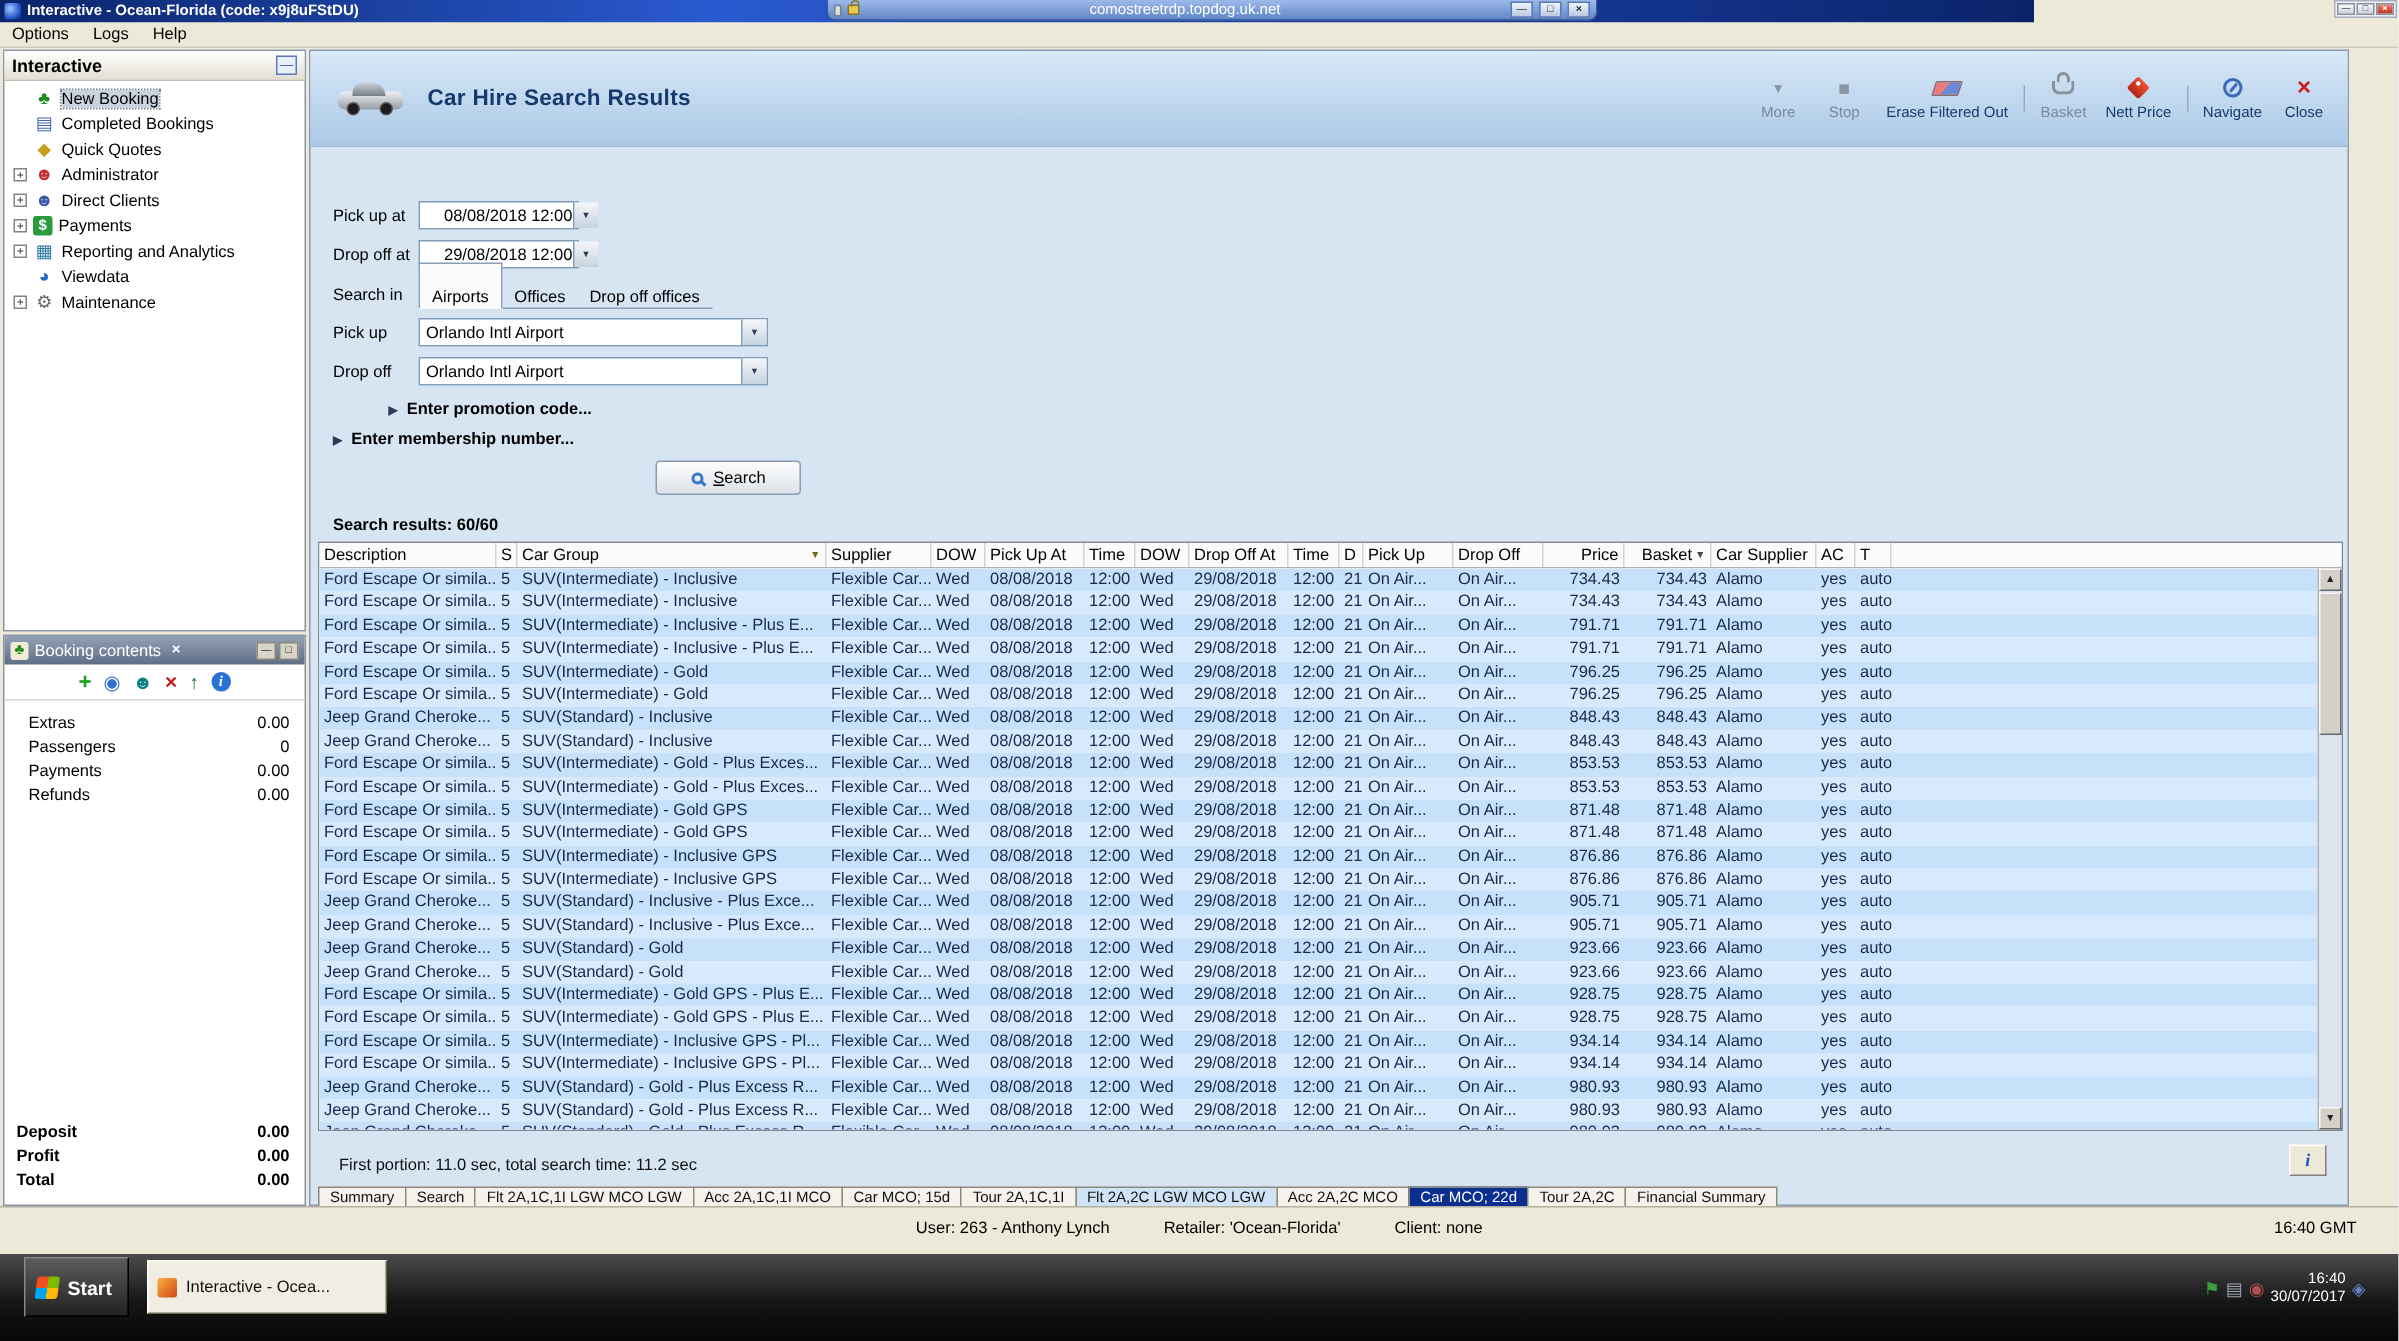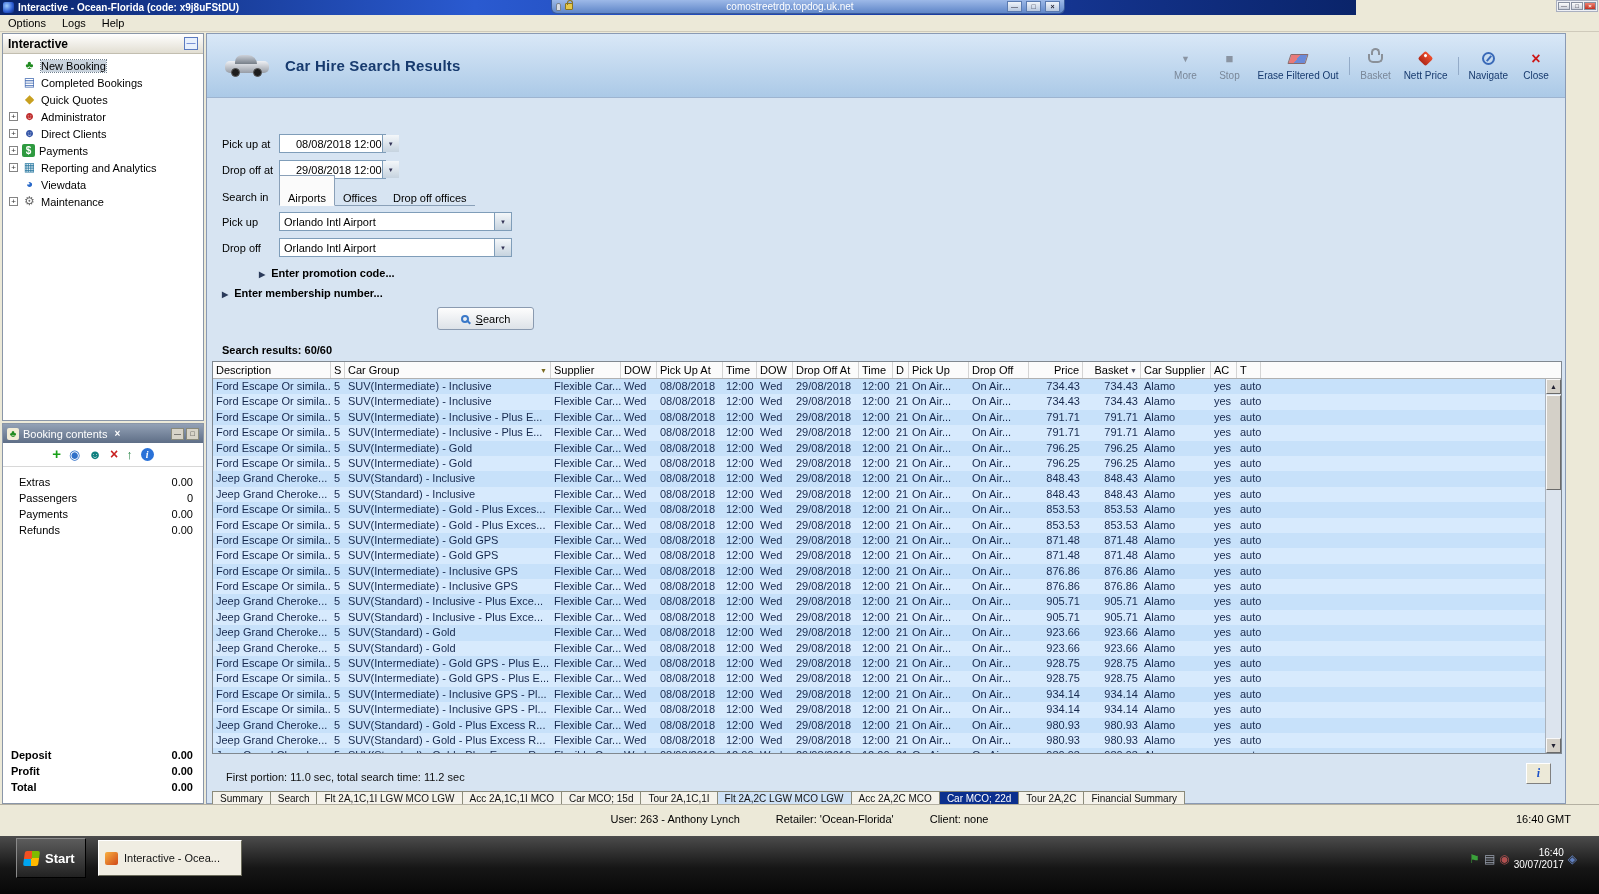--- a/index.html
+++ b/index.html
@@ -172,21 +172,21 @@
 
   
   .statusbar { position:absolute; left:0; top:804px; width:1599px; height:28px; background:#ece9d8; border-top:1px solid #b4b0a2; display:flex; align-items:center; font-size:11px; }
   .sb-center { margin:0 auto; display:flex; gap:36px; }
   .sb-right { position:absolute; right:28px; }
 
   
   .taskbar { position:absolute; left:0; top:836px; width:1599px; height:58px; background:linear-gradient(#4c4c4c,#161616 55%,#070707); display:flex; align-items:flex-start; padding:2px 16px 0; }
   .start { width:70px; height:40px; background:linear-gradient(#5c5c5c,#222); border:1px solid; border-color:#8a8a8a #000 #000 #8a8a8a; display:flex; align-items:center; gap:6px; padding-left:7px; color:#fff; font-size:13px; font-weight:bold; }
   .wflag { width:15px; height:15px; border-radius:2px; transform:skewX(-8deg); background:conic-gradient(#7fba00 0 25%, #ffb900 0 50%, #00a4ef 0 75%, #f25022 0); flex:none; }
-  .taskitem { margin-left:12px; margin-top:2px; width:144px; height:36px; background:#f0ede2; border:1px solid; border-color:#fff #6a6a5a #6a6a5a #fff; display:flex; align-items:center; gap:6px; padding-left:6px; font-size:11px; color:#111; }
+  .taskitem { margin-left:12px; margin-top:2px; width:160px; height:36px; background:#f0ede2; border:1px solid; border-color:#fff #6a6a5a #6a6a5a #fff; display:flex; align-items:center; gap:6px; padding-left:6px; font-size:11px; color:#111; }
   .tico { width:13px; height:13px; background:linear-gradient(135deg,#f8b040,#d04818); border-radius:2px; flex:none; }
   .tray { margin-left:auto; display:flex; align-items:center; gap:4px; height:42px; padding-right:6px; }
   .trayic { font-size:12px; line-height:14px; }
   .trayic.flag::before { content:"⚑"; color:#3aa03a; }
   .trayic.mon::before { content:"▤"; color:#9aa2b0; }
   .trayic.dot::before { content:"◉"; color:#b05050; }
   .trayic.net::before { content:"◈"; color:#6080c0; }
   .clock { color:#fff; font-size:10px; text-align:right; line-height:1.25; }
 </style>
 </head>

